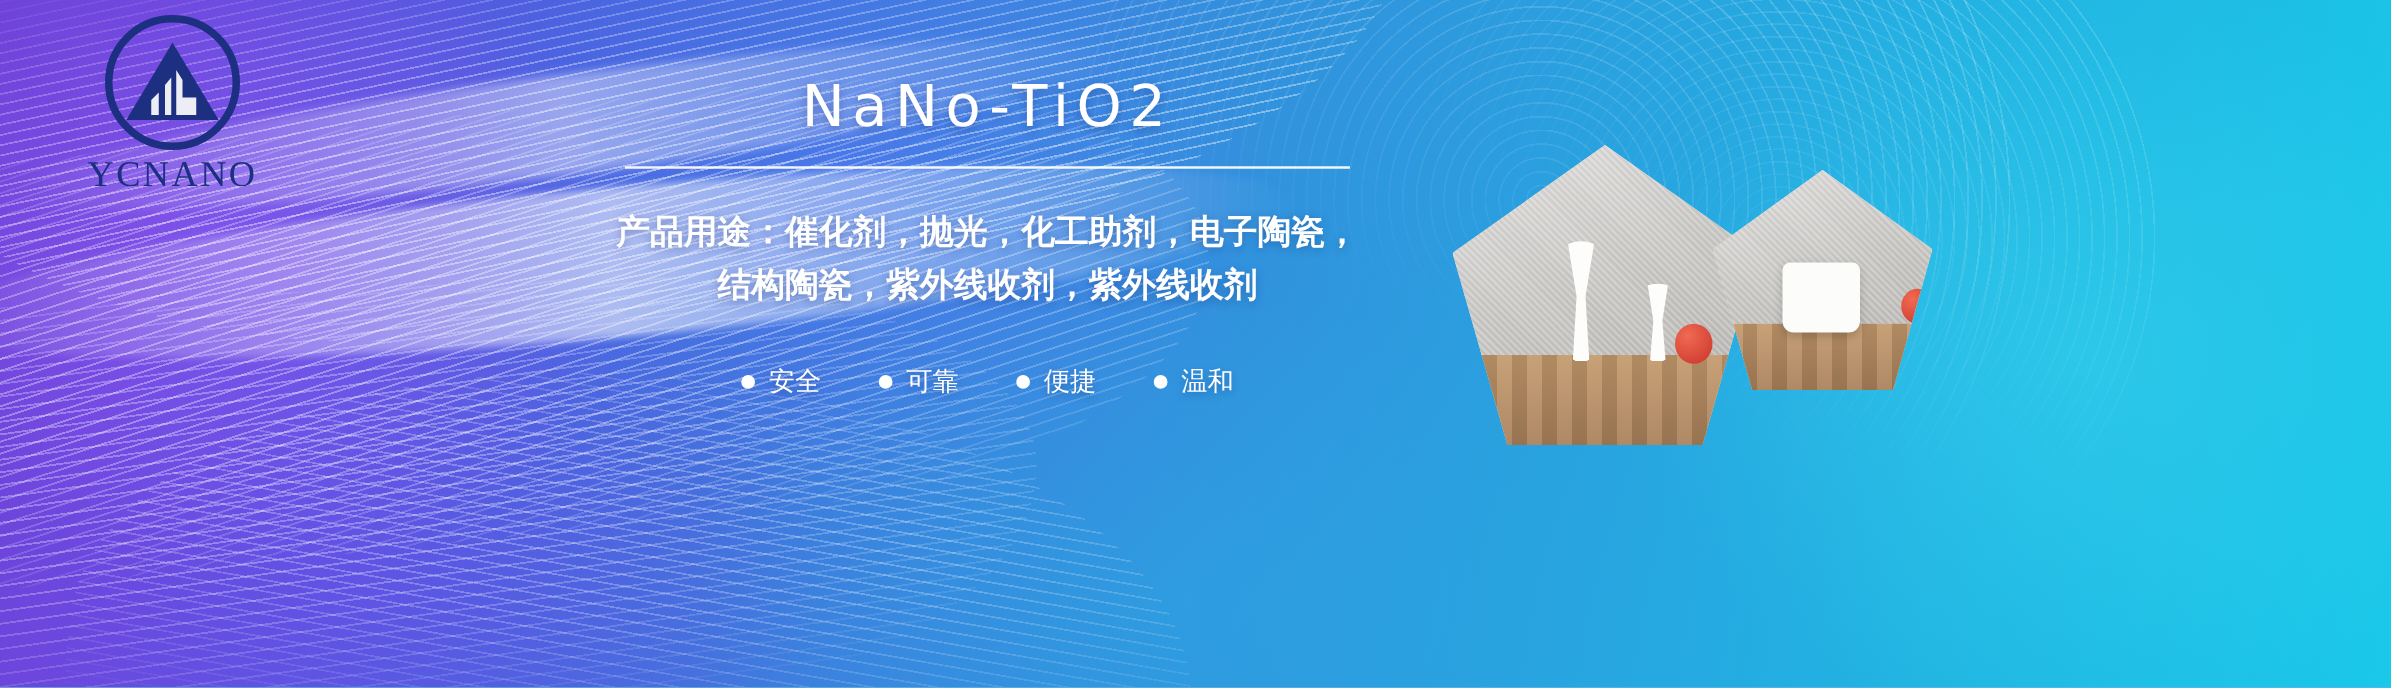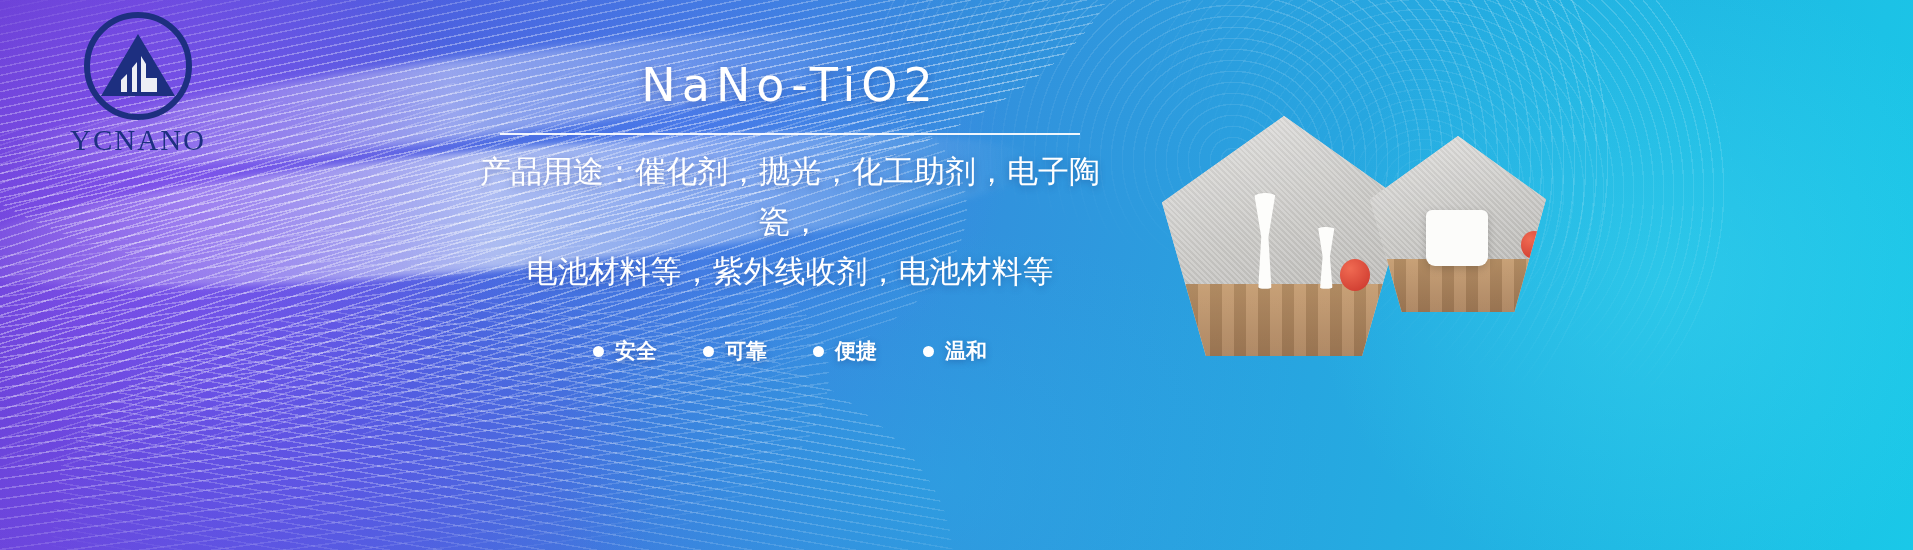--- a/index.html
+++ b/index.html
@@ -104,24 +104,24 @@
   }
 
   
   #content{position:absolute;left:470px;top:60px;width:640px;text-align:center;}
   #title{
     color:#ffffff;font-weight:400;font-size:46px;letter-spacing:6px;
     font-family:"DejaVu Sans","Liberation Sans",sans-serif;
     text-shadow:0 2px 8px rgba(20,40,110,.35);line-height:1.1;
   }
   #divider{height:2px;background:rgba(255,255,255,.92);margin:22px auto 0;width:580px;}
-  #desc{margin-top:12px;color:#ffffff;font-weight:400;font-size:31px;line-height:1.62;
+  #desc{margin-top:29px;color:#ffffff;font-weight:700;font-size:27px;line-height:1.62;
     text-shadow:0 2px 7px rgba(20,40,110,.35);}
   #features{margin-top:40px;display:flex;justify-content:center;gap:46px;}
-  .feature{display:flex;align-items:center;gap:11px;color:#fff;font-weight:700;font-size:21px;
+  .feature{display:flex;align-items:center;gap:11px;color:#fff;font-weight:400;font-size:21px;
     text-shadow:0 2px 6px rgba(20,40,110,.35);}
   .dot{width:11px;height:11px;border-radius:50%;background:#fff;flex:0 0 auto;}
 
   
   .photo{position:absolute;overflow:hidden;
     clip-path:polygon(50% 0%,100% 36%,82% 100%,18% 100%,0% 36%);
     background:#d9d9d7;box-shadow:0 6px 22px rgba(10,40,90,.25);}
   #photo-a{left:1162px;top:116px;width:244px;height:240px;}
   #photo-b{left:1370px;top:136px;width:176px;height:176px;}
   .ph-wall{position:absolute;left:0;right:0;top:0;height:70%;
@@ -175,21 +175,21 @@
       </svg>
     </div>
     <div class="logo-text">YCNANO</div>
   </div>
 
   <div id="content">
     <div id="title">NaNo-TiO2</div>
     <div id="divider"></div>
     <div id="desc">
       <div>产品用途：催化剂，抛光，化工助剂，电子陶瓷，</div>
-      <div>电池材料等，紫外线收剂，电池材料等</div>
+      <div>结构陶瓷，紫外线收剂，紫外线收剂</div>
     </div>
     <div id="features">
       <div class="feature">
         <span class="dot"></span>
         <span>安全</span>
       </div>
       <div class="feature">
         <span class="dot"></span>
         <span>可靠</span>
       </div>

